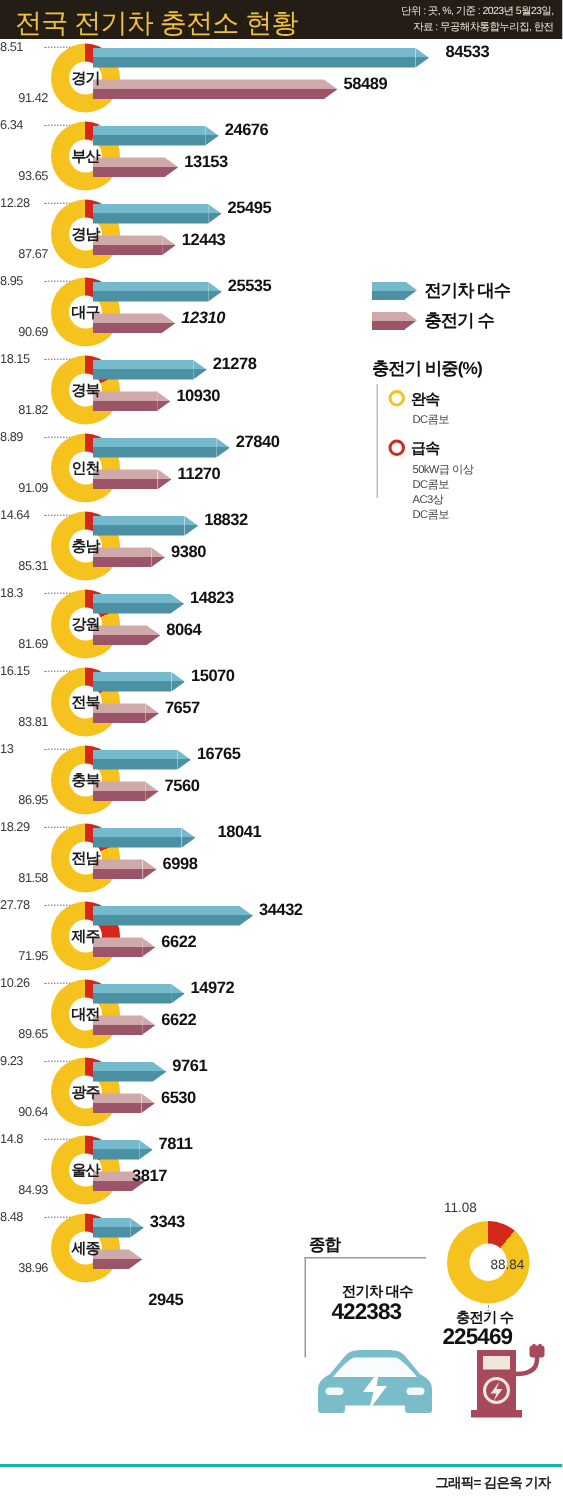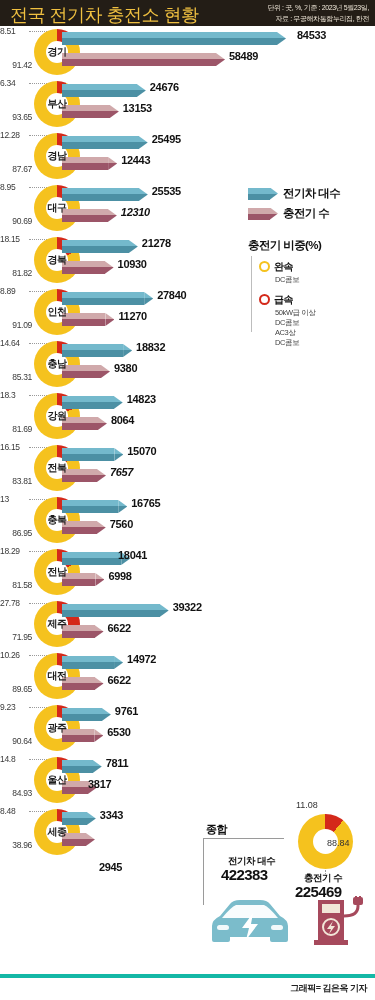--- a/index.html
+++ b/index.html
@@ -123,21 +123,21 @@
   .sum-donut{position:absolute;left:100px;top:14px;width:55px;height:55px;border-radius:50%;}
   .sum-donut .hole{position:absolute;left:15px;top:15px;width:25px;height:25px;border-radius:50%;background:#fff;}
   .sum-pct-top{position:absolute;left:98px;top:0px;font-size:9px;color:#333;}
   .sum-pct-in{position:absolute;left:129px;top:38px;font-size:9px;color:#333;}
   .sum-dash{position:absolute;left:127px;top:70px;width:1px;height:8px;border-left:1px dotted #999;}
   .car{position:absolute;left:8px;top:96px;}
   .station{position:absolute;left:112px;top:96px;}
   
   .footer{
     position:absolute;left:0;bottom:0;width:375px;height:22px;
-    border-top:4px solid #14b8a6;
+    border-top:2px solid #14b8a6;
   }
   .footer .credit{
     position:absolute;right:8px;top:4px;font-size:9px;font-weight:bold;
     color:#222;letter-spacing:-0.5px;
   }
 </style>
 </head>
 <body>
 
 <div class="header">
@@ -338,21 +338,21 @@
       </div>
       <div class="bar ev" style="width: 61.2982px;">
         <span class="body"></span>
         <span class="tip"></span>
       </div>
       <div class="bar ch" style="width: 43.9348px;">
         <span class="body"></span>
         <span class="tip"></span>
       </div>
       <div class="val ev" style="left: 127.298px;">15070</div>
-      <div class="val ch" style="left: 109.935px; font-style: italic;">7657</div>
+      <div class="val ch" style="left: 109.935px;">7657</div>
     </div>
     <div class="row">
       <div class="tick"></div>
       <div class="tick-v"></div>
       <div class="pct-top">13</div>
       <div class="pct-bottom">86.95</div>
       <div class="donut-wrap">
         <div class="donut" style="background: conic-gradient(rgb(212, 41, 26) 0deg, rgb(212, 41, 26) 46.8deg, rgb(245, 194, 30) 46.8deg, rgb(245, 194, 30) 360deg);">
           <span class="hole"></span>
           <span class="region">충북</span>
@@ -381,21 +381,21 @@
         </div>
       </div>
       <div class="bar ev" style="width: 68.2571px;">
         <span class="body"></span>
         <span class="tip"></span>
       </div>
       <div class="bar ch" style="width: 42.3913px;">
         <span class="body"></span>
         <span class="tip"></span>
       </div>
-      <div class="val ev" style="left: 118px;">18041</div>
+      <div class="val ev" style="left: 145px;">18041</div>
       <div class="val ch" style="left: 108.391px;">6998</div>
     </div>
     <div class="row">
       <div class="tick"></div>
       <div class="tick-v"></div>
       <div class="pct-top">27.78</div>
       <div class="pct-bottom">71.95</div>
       <div class="donut-wrap">
         <div class="donut" style="background: conic-gradient(rgb(212, 41, 26) 0deg, rgb(212, 41, 26) 100.008deg, rgb(245, 194, 30) 100.008deg, rgb(245, 194, 30) 360deg);">
           <span class="hole"></span>
@@ -403,21 +403,21 @@
         </div>
       </div>
       <div class="bar ev" style="width: 106.649px;">
         <span class="body"></span>
         <span class="tip"></span>
       </div>
       <div class="bar ch" style="width: 41.5106px;">
         <span class="body"></span>
         <span class="tip"></span>
       </div>
-      <div class="val ev" style="left: 172.649px;">39322</div>
+      <div class="val ev" style="left: 172.649px;">34432</div>
       <div class="val ch" style="left: 107.511px;">6622</div>
     </div>
     <div class="row">
       <div class="tick"></div>
       <div class="tick-v"></div>
       <div class="pct-top">10.26</div>
       <div class="pct-bottom">89.65</div>
       <div class="donut-wrap">
         <div class="donut" style="background: conic-gradient(rgb(212, 41, 26) 0deg, rgb(212, 41, 26) 36.936deg, rgb(245, 194, 30) 36.936deg, rgb(245, 194, 30) 360deg);">
           <span class="hole"></span>

